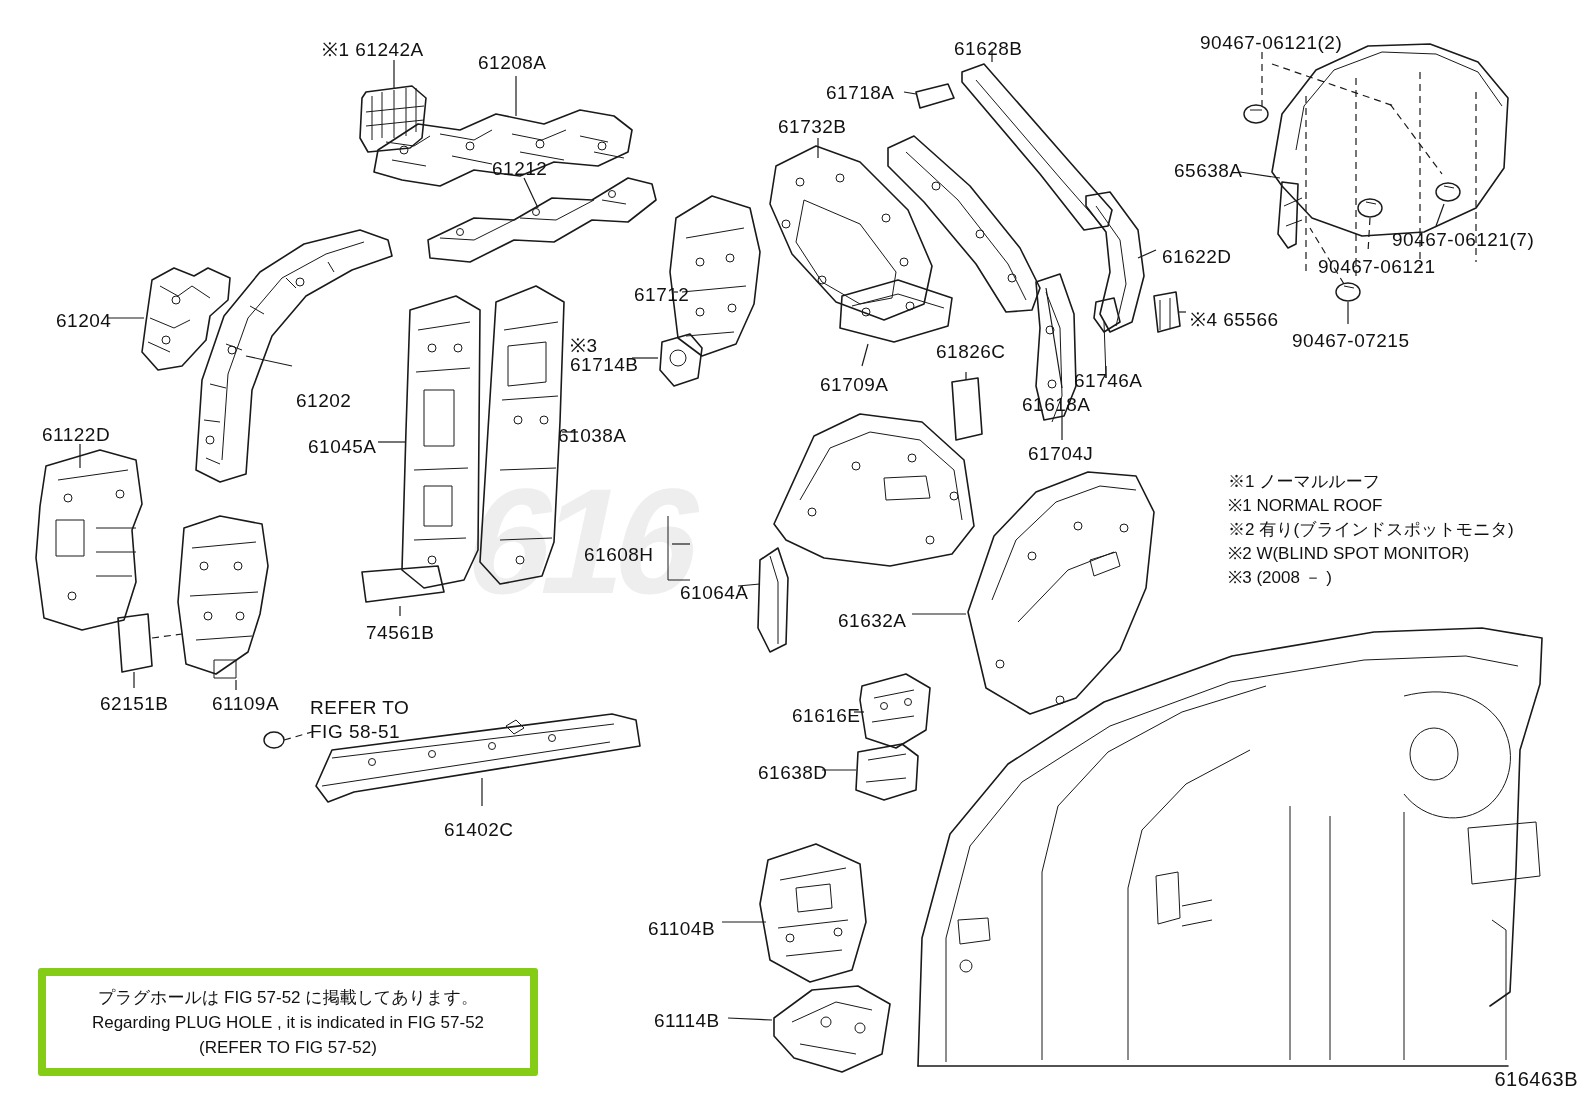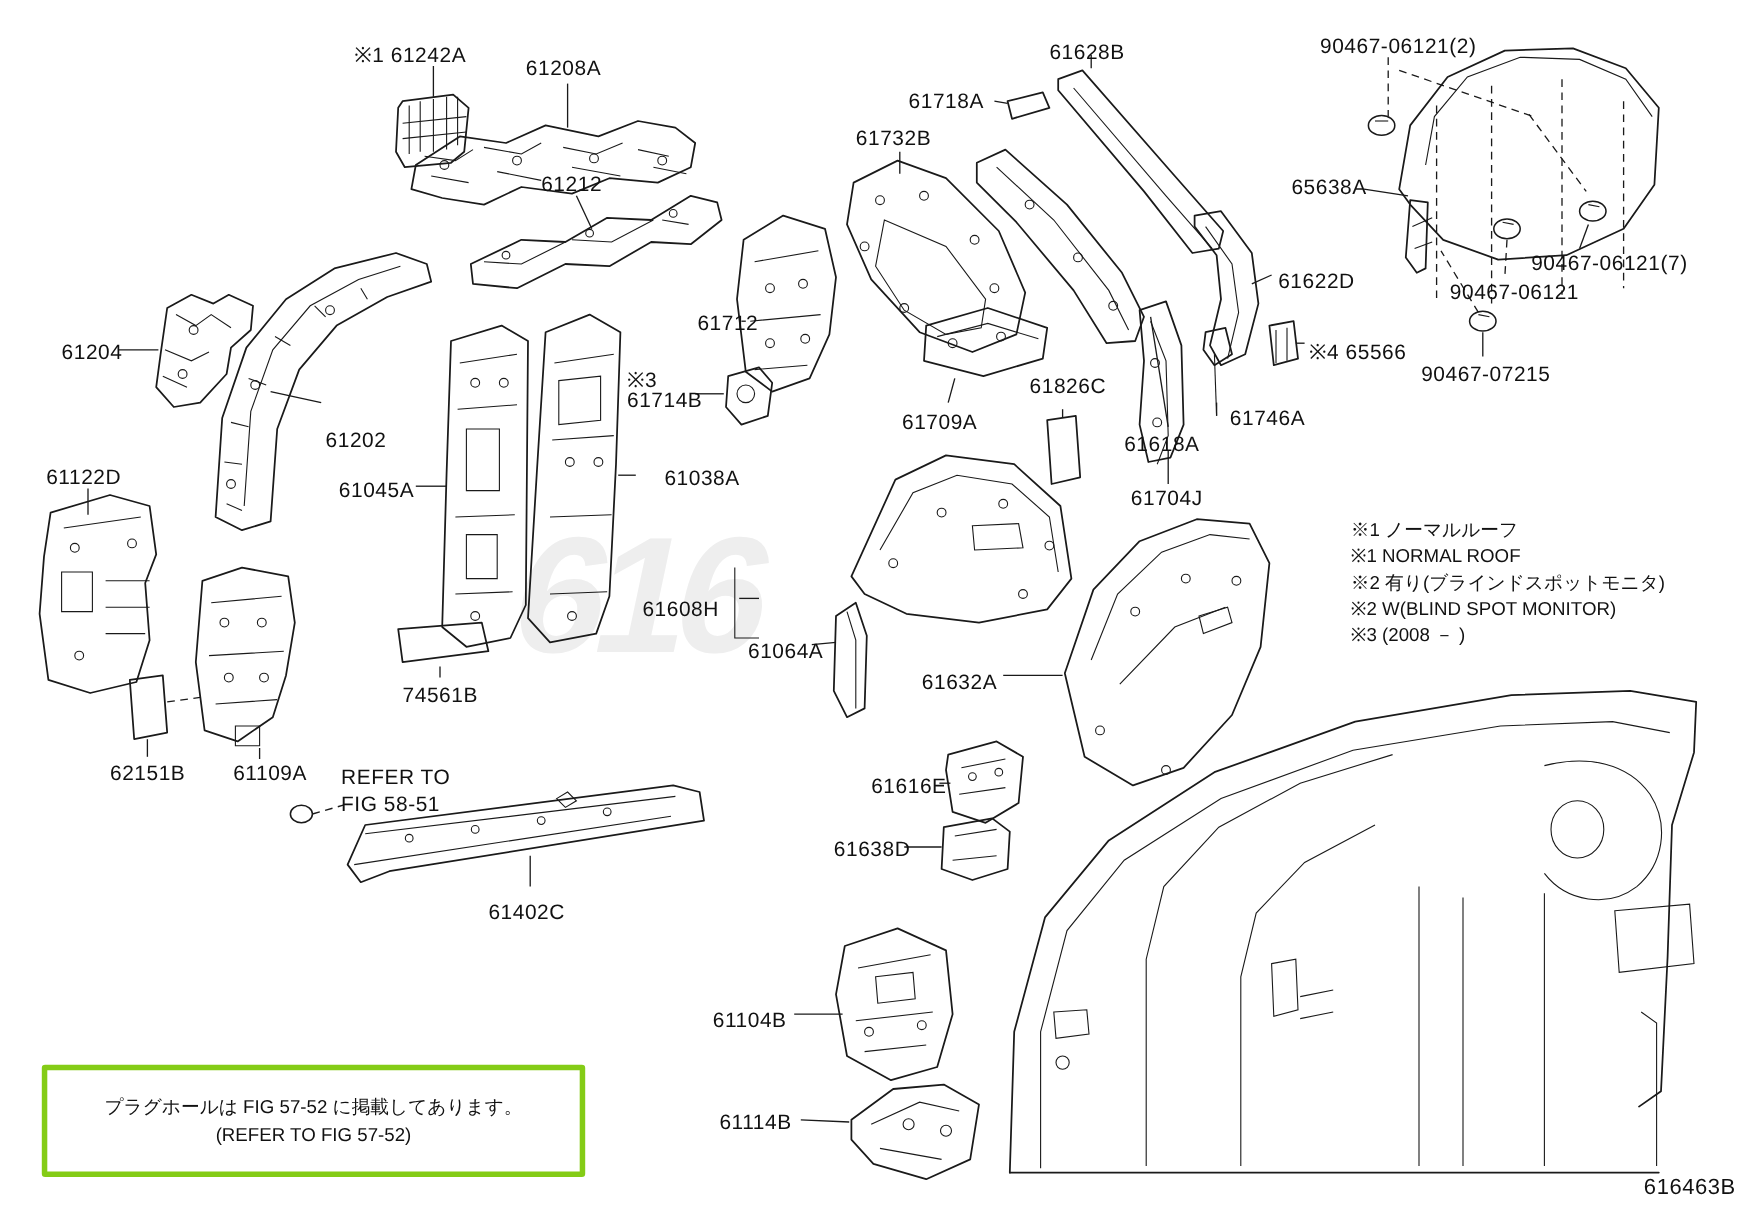--- a/index.html
+++ b/index.html
@@ -17,21 +17,21 @@
     font-size:19px;
     letter-spacing:0.5px;
     white-space:nowrap;
     color:#111;
     font-family:"Liberation Sans", sans-serif;
   }
   .legend{position:absolute;left:1228px;top:470px;line-height:24px;font-size:17px;}
   .legend div{white-space:nowrap;}
   .plugbox{
     position:absolute;left:38px;top:968px;width:484px;height:92px;
-    border:5px solid #84cc16;border-radius:3px;
+    border:8px solid #84cc16;border-radius:3px;
     display:flex;flex-direction:column;align-items:center;justify-content:center;
     font-size:17px;line-height:25px;
   }
   .plugbox div{white-space:nowrap;}
   .figid{position:absolute;right:14px;bottom:8px;font-size:20px;letter-spacing:0.5px;}
   .wm{
     position:absolute;left:470px;top:455px;width:720px;height:180px;
     font-size:150px;font-weight:bold;color:#eeeeee;
     letter-spacing:-10px;
     font-family:"Liberation Sans", sans-serif;
@@ -369,35 +369,35 @@
 
   </svg>
 
   <div class="lbl" style="left:322px;top:36px;">※1 61242A</div>
   <div class="lbl" style="left:478px;top:52px;">61208A</div>
   <div class="lbl" style="left:492px;top:158px;">61212</div>
   <div class="lbl" style="left:56px;top:310px;">61204</div>
   <div class="lbl" style="left:296px;top:358px;margin-top:32px;">61202</div>
   <div class="lbl" style="left:42px;top:424px;">61122D</div>
   <div class="lbl" style="left:308px;top:436px;">61045A</div>
-  <div class="lbl" style="left:604px;top:425px;text-align:right;">61038A</div>
+  <div class="lbl" style="left:558px;top:425px;text-align:right;">61038A</div>
   <div class="lbl" style="left:570px;top:332px;">※3</div>
   <div class="lbl" style="left:570px;top:354px;">61714B</div>
   <div class="lbl" style="left:634px;top:284px;">61712</div>
   <div class="lbl" style="left:778px;top:116px;">61732B</div>
   <div class="lbl" style="left:826px;top:82px;">61718A</div>
   <div class="lbl" style="left:954px;top:38px;">61628B</div>
   <div class="lbl" style="left:1162px;top:246px;">61622D</div>
   <div class="lbl" style="left:1174px;top:160px;">65638A</div>
   <div class="lbl" style="left:1200px;top:32px;">90467-06121(2)</div>
   <div class="lbl" style="left:1392px;top:229px;">90467-06121(7)</div>
   <div class="lbl" style="left:1318px;top:256px;">90467-06121</div>
   <div class="lbl" style="left:1292px;top:330px;">90467-07215</div>
   <div class="lbl" style="left:1190px;top:306px;">※4 65566</div>
-  <div class="lbl" style="left:1074px;top:370px;margin-left:44px;">61746A</div>
+  <div class="lbl" style="left:1074px;top:370px;">61746A</div>
   <div class="lbl" style="left:1022px;top:394px;">61618A</div>
   <div class="lbl" style="left:1028px;top:443px;">61704J</div>
   <div class="lbl" style="left:936px;top:341px;">61826C</div>
   <div class="lbl" style="left:820px;top:374px;">61709A</div>
   <div class="lbl" style="left:584px;top:544px;">61608H</div>
   <div class="lbl" style="left:680px;top:582px;">61064A</div>
   <div class="lbl" style="left:838px;top:610px;">61632A</div>
   <div class="lbl" style="left:366px;top:622px;">74561B</div>
   <div class="lbl" style="left:100px;top:693px;">62151B</div>
   <div class="lbl" style="left:212px;top:693px;">61109A</div>
@@ -412,18 +412,19 @@
   <div class="legend">
     <div>※1 ノーマルルーフ</div>
     <div>※1 NORMAL ROOF</div>
     <div>※2 有り(ブラインドスポットモニタ)</div>
     <div>※2 W(BLIND SPOT MONITOR)</div>
     <div>※3 (2008 －    )</div>
   </div>
 
   <div class="plugbox">
     <div>プラグホールは FIG 57-52 に掲載してあります。</div>
+    <div>Regarding  PLUG  HOLE , it is indicated in FIG  57-52</div>
     <div>(REFER TO FIG 57-52)</div>
   </div>
 
   <div class="figid">616463B</div>
 
 </div>
 
 </body></html>

